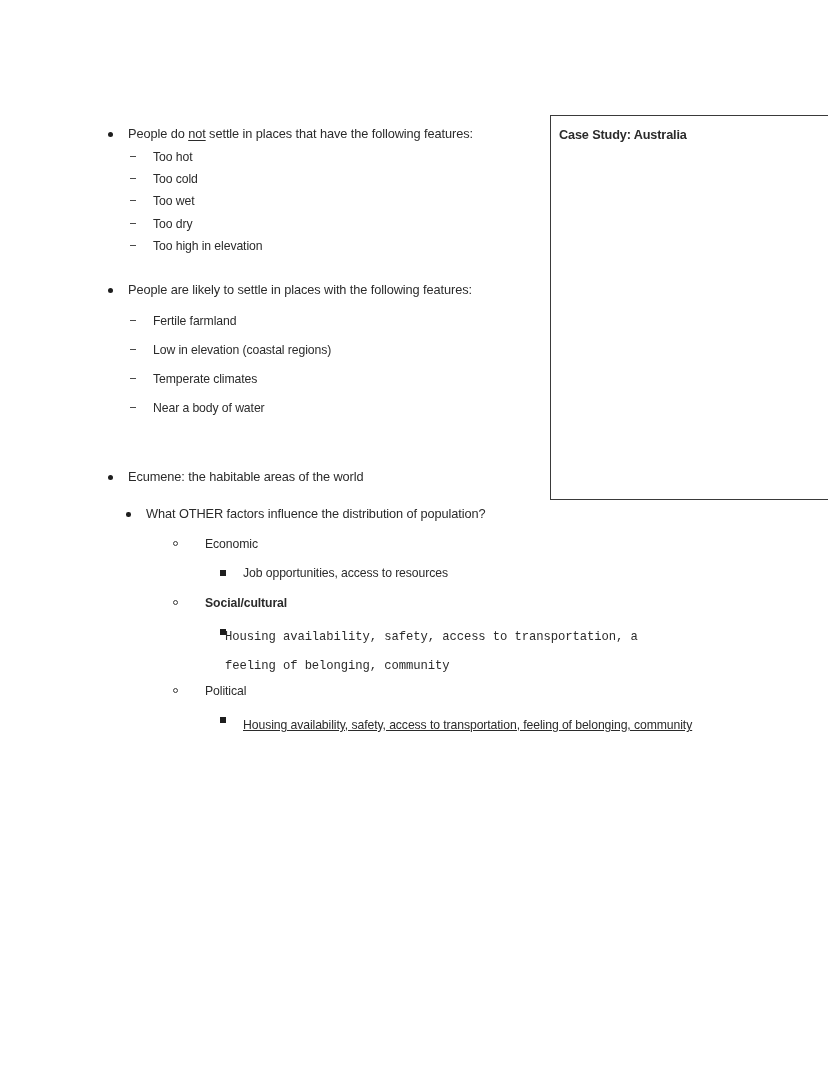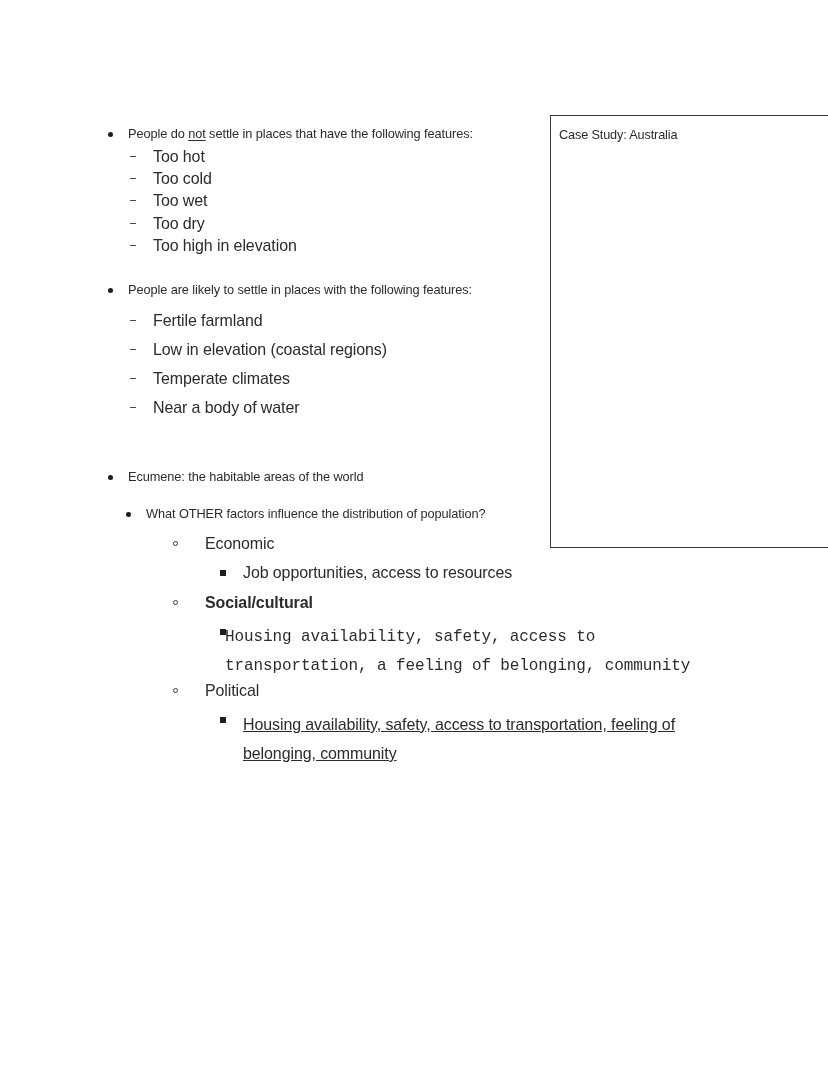--- a/index.html
+++ b/index.html
@@ -19,25 +19,26 @@
     background: #ffffff;
     overflow: hidden;
   }
 
   
   #case-study-box {
     position: absolute;
     left: 550px;
     top: 115px;
     width: 278px;
-    height: 433px;
+    height: 385px;
     box-sizing: border-box;
     border: 1.6px solid #3a3a3a;
     border-right: none;
     background: #ffffff;
+    font-weight: bold;
   }
   #case-study-box .cs-label {
     position: absolute;
     left: 8px;
     top: 10px;
     font-size: 13.5px;
     line-height: 17px;
     letter-spacing: -0.15px;
     transform: scaleX(0.94);
     transform-origin: left top;
@@ -104,21 +105,21 @@
     height: 5.5px;
     background: #1e1e1e;
   }
   .b-dash {
     width: 6px;
     height: 1.3px;
     background: #4a4a4a;
   }
 
   .f14 { font-size: 13.6px; line-height: 17px; }
-  .f135 { font-size: 17px; line-height: 17px; }
+  .f135 { font-size: 13px; line-height: 17px; }
 
   u.nowrap-u { text-decoration: underline; text-underline-offset: 1.5px; }
 </style>
 </head>
 <body>
 
 <div id="page">
 
   <div id="case-study-box">
     <span class="cs-label">Case Study: Australia</span>

